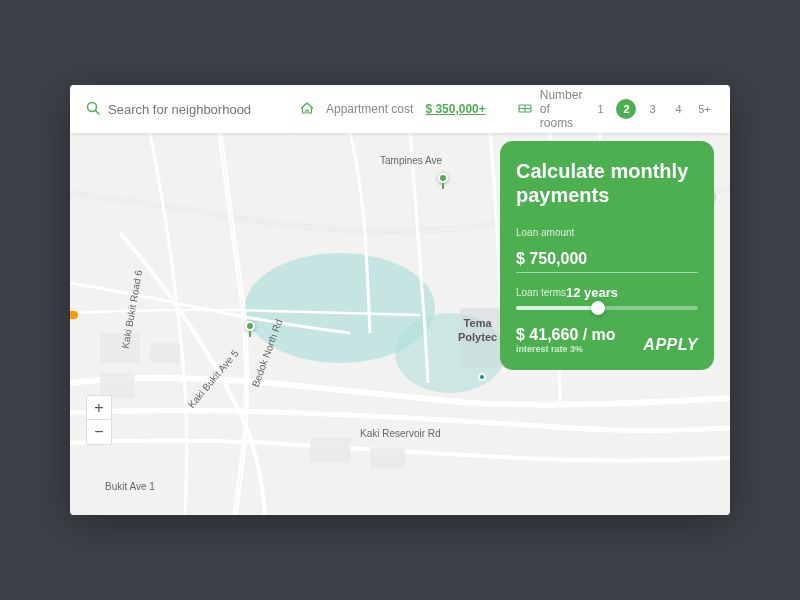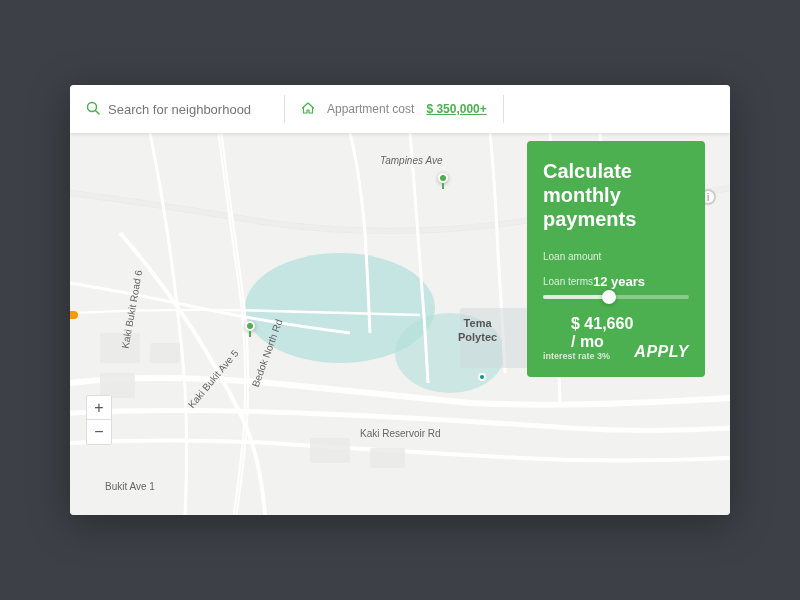--- a/index.html
+++ b/index.html
@@ -182,25 +182,25 @@
       cursor: pointer;
       border: none;
       background: #fff;
     }
     .zoom-btn:first-child {
       border-bottom: 1px solid #ddd;
     }
     
     .calc-panel {
       position: absolute;
-      right: 25px;
+      right: 16px;
       top: 8px;
-      width: 178px;
+      width: 214px;
       background: #4caf50;
-      border-radius: 4px;
+      border-radius: 13px;
       padding: 18px 16px 16px 16px;
       color: #fff;
     }
     .calc-title {
       font-size: 20px;
       font-weight: 700;
       line-height: 1.2;
       margin-bottom: 20px;
     }
     .calc-field-label {
@@ -261,21 +261,20 @@
     .calc-result-row {
       display: flex;
       align-items: flex-end;
       justify-content: space-between;
     }
     .calc-result-block {}
     .calc-monthly {
       font-size: 16px;
       font-weight: 700;
       color: #fff;
-      margin-left: 28px;
     }
     .calc-interest {
       font-size: 9px;
       color: rgba(255,255,255,0.75);
       font-weight: bold;
     }
     .calc-apply-btn {
       background: transparent;
       border: none;
       color: #fff;
@@ -339,20 +338,37 @@
       <span class="apt-cost-icon">
         <svg width="14" height="14" viewBox="0 0 14 14" fill="none">
           <path d="M1.5 7L7 2l5.5 5" stroke="#4caf50" stroke-width="1.3" stroke-linecap="round" stroke-linejoin="round"></path>
           <path d="M2.5 6.5V12h3.5V9h2v3h3.5V6.5" stroke="#4caf50" stroke-width="1.2" stroke-linecap="round" stroke-linejoin="round"></path>
         </svg>
       </span>
       <span class="apt-cost-label">Appartment cost</span>
       <span class="apt-cost-value">$ 350,000+</span>
     </div>
     <div class="divider-v2"></div>
+    <div class="rooms-area">
+      <span class="rooms-icon">
+        <svg width="14" height="14" viewBox="0 0 14 14" fill="none">
+          <rect x="1" y="4" width="12" height="7" rx="1" stroke="#4caf50" stroke-width="1.2"></rect>
+          <line x1="7" y1="4" x2="7" y2="11" stroke="#4caf50" stroke-width="1.1"></line>
+          <line x1="1" y1="7.5" x2="13" y2="7.5" stroke="#4caf50" stroke-width="1.1"></line>
+        </svg>
+      </span>
+      <span class="rooms-label">Number of rooms</span>
+      <div class="rooms-options">
+        <div class="room-num">1</div>
+        <div class="room-num active">2</div>
+        <div class="room-num">3</div>
+        <div class="room-num">4</div>
+        <div class="room-num">5+</div>
+      </div>
+    </div>
   </div>
 
   <div class="map-area">
     <div class="map-bg">
 
       <svg class="map-svg" viewBox="0 0 660 382" xmlns="http://www.w3.org/2000/svg">
 
         <ellipse cx="270" cy="175" rx="95" ry="55" fill="#b2dfdb" opacity="0.7"></ellipse>
         <ellipse cx="380" cy="220" rx="55" ry="40" fill="#b2dfdb" opacity="0.6"></ellipse>
 
@@ -379,21 +395,21 @@
         <rect x="480" y="50" width="90" height="60" rx="3" fill="#dcedc8" opacity="0.5"></rect>
         <rect x="390" y="175" width="80" height="60" rx="3" fill="#cfd8dc" opacity="0.5"></rect>
 
         <rect x="30" y="200" width="40" height="30" rx="2" fill="#e8e8e8" opacity="0.8"></rect>
         <rect x="30" y="240" width="35" height="25" rx="2" fill="#e8e8e8" opacity="0.8"></rect>
         <rect x="80" y="210" width="30" height="20" rx="2" fill="#e8e8e8" opacity="0.8"></rect>
         <rect x="240" y="305" width="40" height="25" rx="2" fill="#e8e8e8" opacity="0.8"></rect>
         <rect x="300" y="315" width="35" height="20" rx="2" fill="#e8e8e8" opacity="0.8"></rect>
       </svg>
 
-      <span class="map-label" style="top:22px; left:310px;font-style:italic;">Tampines Ave</span>
+      <span class="map-label" style="top:22px; left:310px;">Tampines Ave</span>
       <span class="map-label" style="top:248px; left:185px; transform:rotate(-70deg); transform-origin:left center;">Bedok North Rd</span>
       <span class="map-label" style="top:268px; left:120px; transform:rotate(-50deg); transform-origin:left center;">Kaki Bukit Ave 5</span>
       <span class="map-label" style="top:210px; left:55px; transform:rotate(-80deg); transform-origin:left center;">Kaki Bukit Road 6</span>
       <span class="map-label" style="top:295px; left:290px;">Kaki Reservoir Rd</span>
       <span class="map-label" style="top:348px; left:35px;">Bukit Ave 1</span>
       <span class="map-label" style="top:90px; left:465px; transform:rotate(80deg); transform-origin:left center;">Tampines Cr</span>
       <span class="map-label bold" style="top:98px; left:520px;">Tampines<br>Regional Library</span>
       <span class="map-label bold" style="top:183px; left:388px;">Tema<br>Polytec</span>
 
       <div class="map-pin" style="top:40px; left:368px;">
@@ -412,20 +428,21 @@
 
       <div class="zoom-controls">
         <button class="zoom-btn">+</button>
         <button class="zoom-btn">−</button>
       </div>
 
       <div class="calc-panel">
         <div class="calc-title">Calculate monthly payments</div>
 
         <div class="calc-field-label">Loan amount</div>
+        <div class="calc-field-value">$ 750,000</div>
 
         <div class="calc-terms-row">
           <span class="calc-terms-label">Loan terms</span>
           <span class="calc-terms-value">12 years</span>
         </div>
         <div class="slider-track">
           <div class="slider-fill"></div>
           <div class="slider-thumb"></div>
         </div>
 

